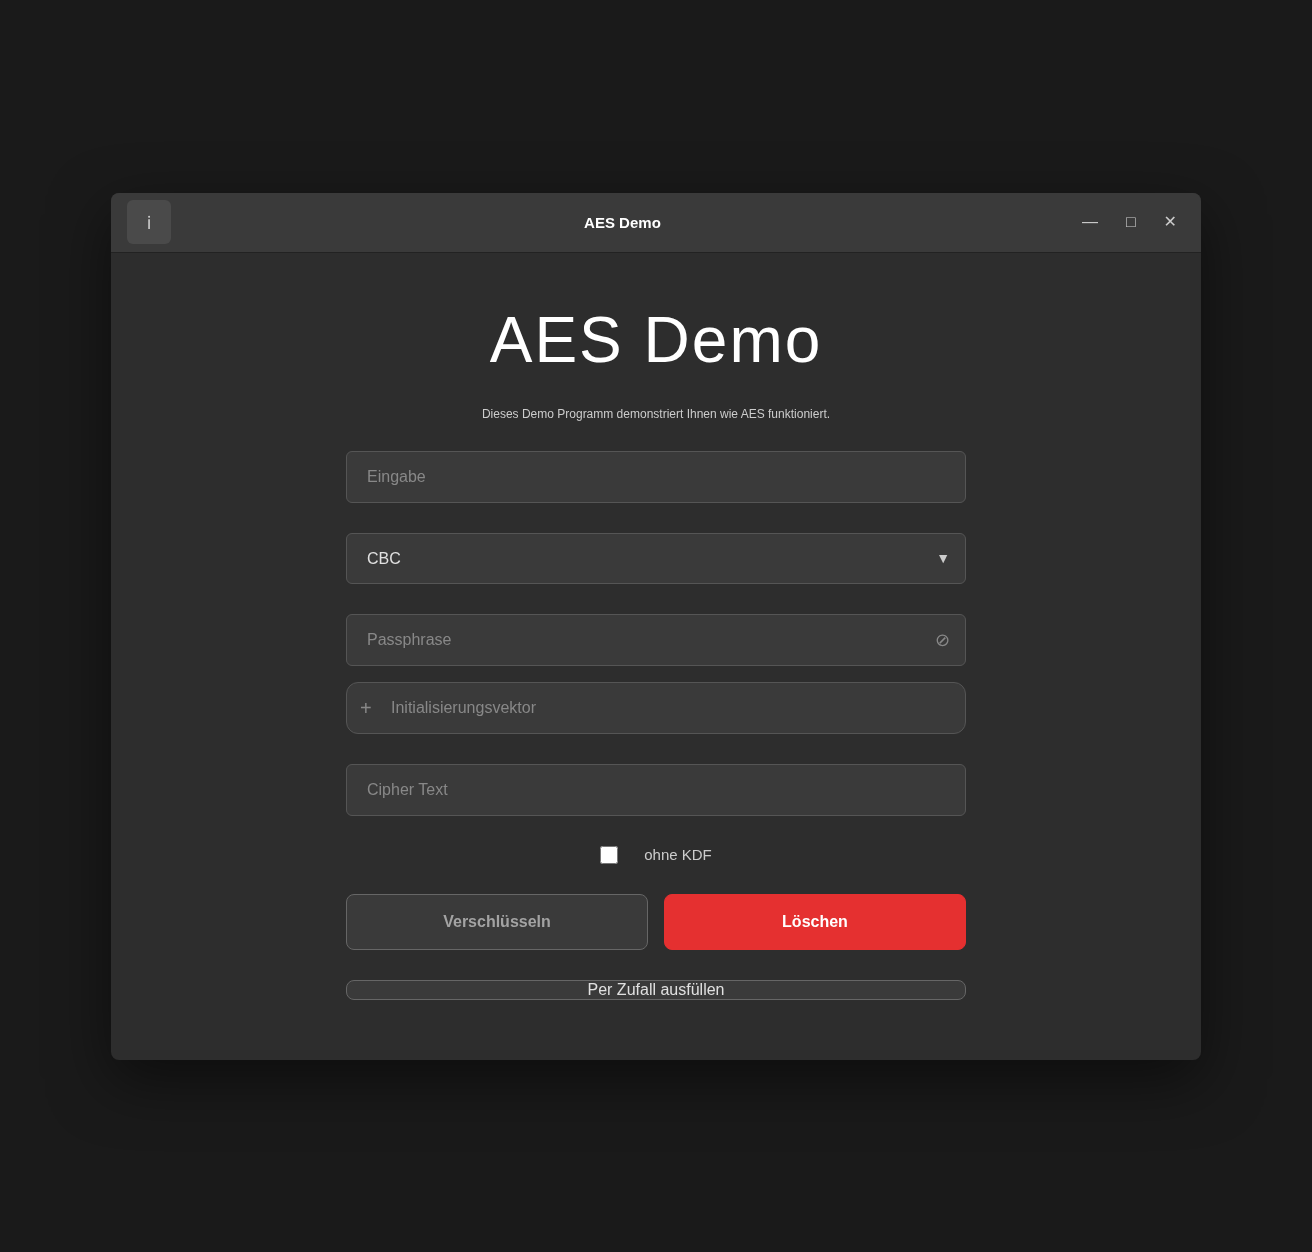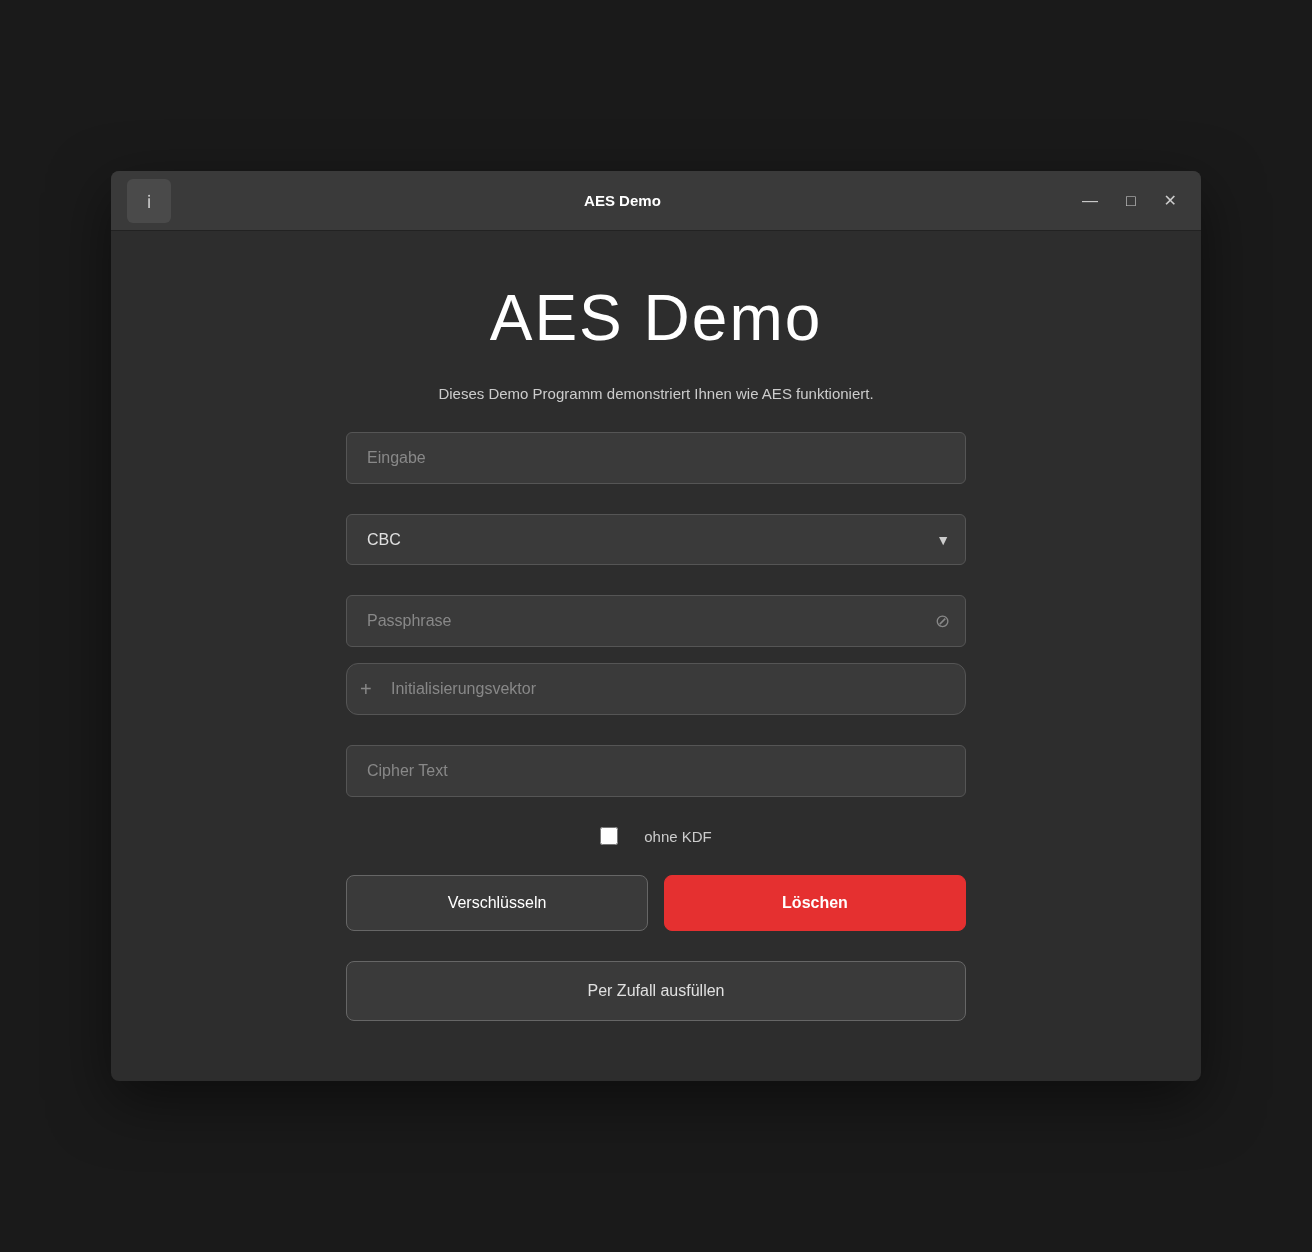--- a/index.html
+++ b/index.html
@@ -88,21 +88,21 @@
 
     .app-title {
       font-size: 64px;
       font-weight: 300;
       color: #ffffff;
       letter-spacing: 2px;
     }
 
     .description {
       color: #cccccc;
-      font-size: 15px;
+      font-size: 12px;
       text-align: right;
     }
 
     .form-group {
       width: 100%;
       max-width: 620px;
     }
 
     .select-wrapper {
       position: relative;
@@ -249,39 +249,38 @@
       width: 100%;
       max-width: 620px;
       justify-content: center;
     }
 
     .btn {
       flex: 1;
       padding: 18px 20px;
       border-radius: 8px;
       font-size: 16px;
-      font-weight: 400;
+      font-weight: 700;
       cursor: pointer;
       border: 1px solid #666;
       background: #3a3a3a;
-      color: #ffffff;
+      color: #a3a3a3;
       transition: background 0.15s;
     }
 
     .btn-delete {
       background: #e53030;
       border-color: #e53030;
       color: #fff;
       font-weight: 600;
     }
 
     .btn-random {
       width: 100%;
       max-width: 620px;
-      padding: 20px;
       border-radius: 8px;
       font-size: 16px;
       font-weight: 400;
       cursor: pointer;
       border: 1px solid #666;
       background: #3a3a3a;
       color: #e0e0e0;
       transition: background 0.15s;
     }
   </style>

